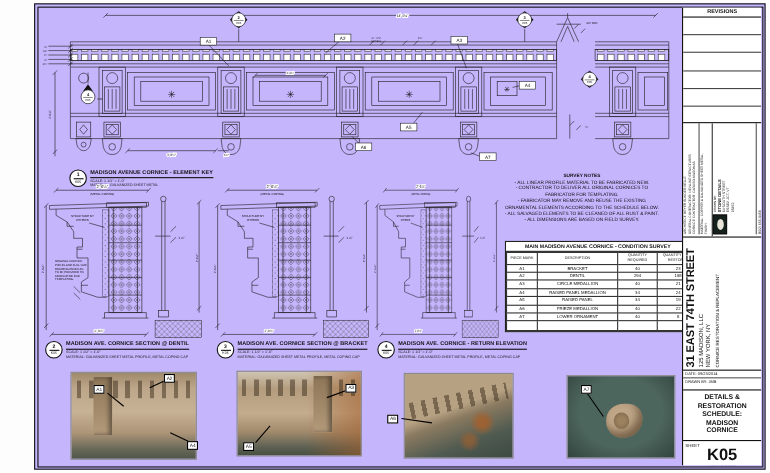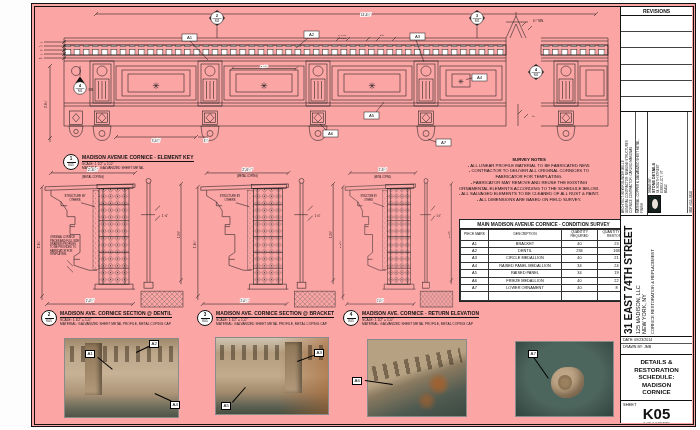--- a/index.html
+++ b/index.html
@@ -1,18 +1,18 @@
 <!DOCTYPE html>
 <html><head>
 <meta charset="utf-8">
 <style>
   html,body{margin:0;padding:0;background:#fff;}
   .page{position:relative;width:700px;height:430px;background:#fdfdfd;overflow:hidden;
         font-family:"Liberation Sans",sans-serif;color:#111;}
-  .sheet{position:absolute;left:31px;top:3px;width:663px;height:422px;background:#fca5a5;
+  .sheet{position:absolute;left:31px;top:3px;width:663px;height:422px;background:#c4b5fd;
          border:1.2px solid #111;}
   .sheet::before{content:"";position:absolute;inset:1.5px;border:0.7px solid #111;pointer-events:none;}
   .inner{position:absolute;inset:3px;}
   svg text{font-family:"Liberation Sans",sans-serif;}
   .halo{paint-order:stroke;stroke:#fff;stroke-width:1.6px;}
   
   .dwg{position:absolute;display:flex;gap:3px;align-items:flex-start;}
   .bub{width:14px;height:14px;border:0.9px solid #111;border-radius:50%;display:flex;flex-direction:column;
        align-items:center;flex:none;background:#fff;}
   .bub .n{font-size:4.6px;line-height:7px;font-weight:bold;border-bottom:0.7px solid #111;width:9px;text-align:center;}

